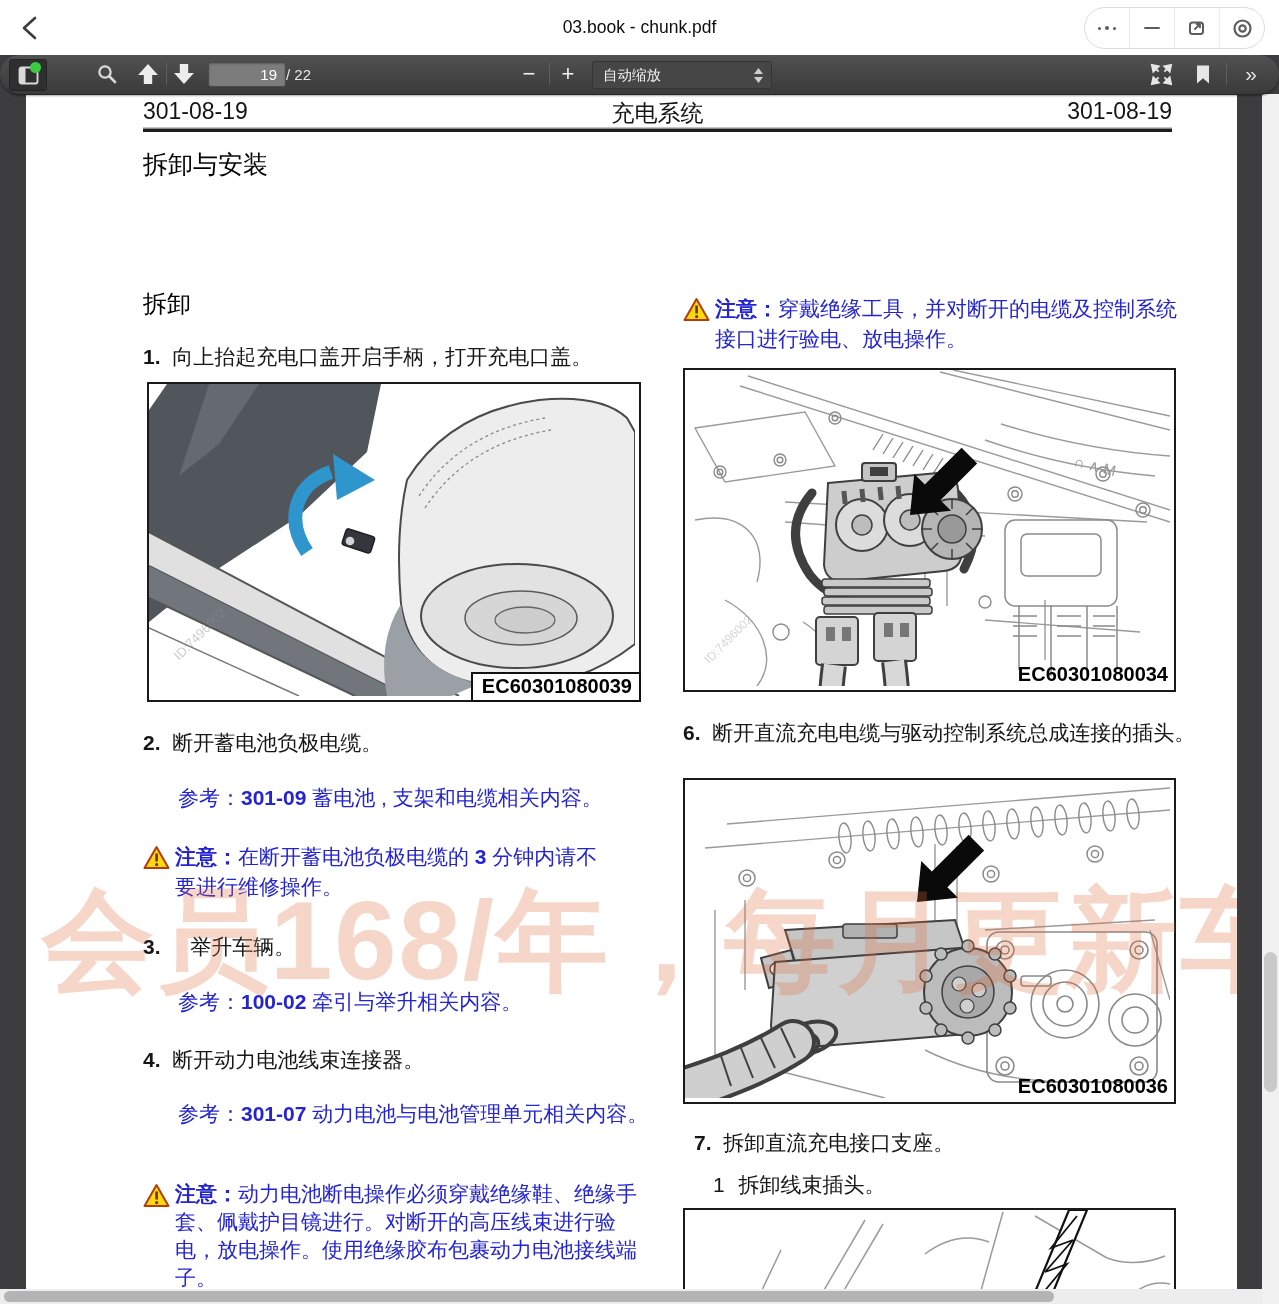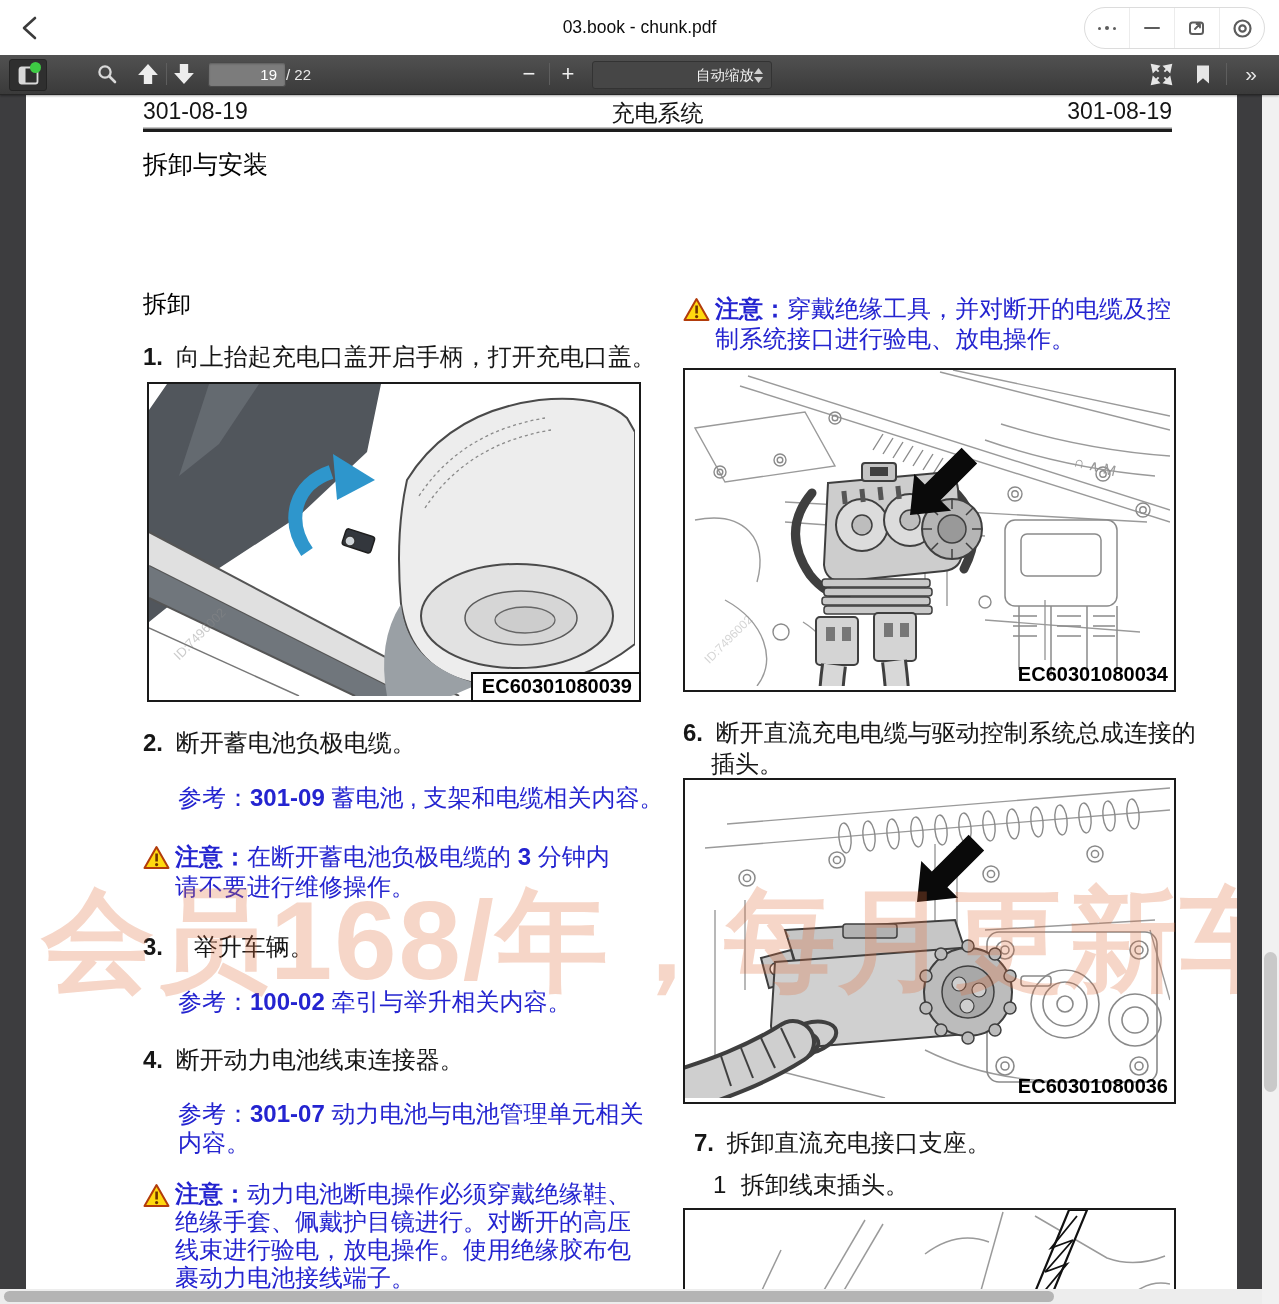--- a/index.html
+++ b/index.html
@@ -18,54 +18,54 @@
     display:flex;align-items:center;background:#fff;}
   .win-pill .seg{width:44px;height:40px;display:flex;align-items:center;justify-content:center;position:relative;}
   .win-pill .seg + .seg{border-left:1px solid #ececec;}
   .dots{display:flex;gap:4px;align-items:center;}
   .dots i{width:4.5px;height:4.5px;border-radius:50%;background:#5c5c5c;display:block;}
   .dots i.sm{width:3px;height:3px;}
   .min-dash{width:16px;height:2.6px;background:#5c5c5c;border-radius:2px;}
   
   .pdfbar{position:absolute;left:0;top:55px;width:1279px;height:39px;z-index:29;
     background:linear-gradient(#515151,#3a3a3a);border-bottom:1px solid #272727;
-    box-shadow:0 1px 2px rgba(0,0,0,.35);}
+    box-shadow:0 1px 2px rgba(0,0,0,.35);border-radius:20px;}
   .tbtn{position:absolute;top:0;height:38px;display:flex;align-items:center;justify-content:center;cursor:pointer;}
   .sidebar-btn{left:9px;top:4px;height:30px;width:36px;background:#2f2f2f;border:1px solid #242424;
     border-radius:3px;display:flex;align-items:center;justify-content:center;}
   .green-dot{position:absolute;right:5px;top:2px;width:11px;height:11px;border-radius:50%;background:#3ecb44;}
   .tsep{position:absolute;top:8px;width:1px;height:22px;background:#5e5e5e;}
   .page-input{position:absolute;left:208px;top:7px;width:64px;height:23px;background:#7c7c7c;
     border:1px solid #4a4a4a;border-radius:3px;color:#fff;font-size:15px;text-align:right;
     padding:0 8px 0 4px;outline:none;box-shadow:inset 0 1px 2px rgba(0,0,0,.25);font-family:"Liberation Sans",sans-serif;}
   .page-total{position:absolute;left:286px;top:0;height:39px;line-height:39px;color:#e8e8e8;font-size:15px;}
   .zoom-txtbtn{color:#f0f0f0;font-size:22px;line-height:38px;}
   .zoom-select{position:absolute;left:592px;top:6px;width:178px;height:26px;background:#464646;
     border:1px solid #333;border-radius:3px;display:flex;align-items:center;cursor:pointer;}
-  .zoom-select .lbl{color:#f2f2f2;font-size:14.5px;padding-left:10px;flex:1;text-align:right;}
+  .zoom-select .lbl{color:#f2f2f2;font-size:14.5px;padding-left:10px;flex:1;}
   .zoom-select .arr{padding-right:8px;display:flex;flex-direction:column;gap:3px;}
   
   .viewer{position:absolute;left:0;top:94px;width:1279px;height:1210px;background:#3d3d3f;}
   .page{position:absolute;left:26px;top:0;width:1211px;height:1210px;background:#fff;overflow:hidden;}
   
   .vscroll{position:absolute;left:1262px;top:94px;width:17px;height:1195px;background:#f1f1f1;z-index:28;}
   .vthumb{position:absolute;left:2px;top:858px;width:13px;height:140px;background:#c9c9c9;border-radius:7px;}
   .hscroll{position:absolute;left:0;top:1289px;width:1279px;height:15px;background:#ededed;z-index:31;}
   .hthumb{position:absolute;left:4px;top:2px;width:1050px;height:11px;background:#b4b4b4;border-radius:6px;}
   .scorner{position:absolute;left:1262px;top:1289px;width:17px;height:15px;background:#f1f1f1;z-index:31;}
   
   .hdr{position:absolute;top:4px;font-size:23px;color:#141414;}
   .hdr-l{left:117px;}
   .hdr-c{left:117px;right:65px;text-align:center;}
   .hdr-r{right:65px;}
   .hdr-rule{position:absolute;left:117px;right:65px;top:35px;height:3px;background:#1d1d1d;box-shadow:0 -1.5px 0 #8a8a8a;}
   .sec-title{position:absolute;left:117px;top:54px;font-size:25px;color:#000;}
   .doc-title{position:absolute;left:117px;top:120px;font-size:34px;font-weight:bold;color:#000;}
   .sub-title{position:absolute;left:117px;top:194px;font-size:24px;color:#000;}
-  .blk{position:absolute;font-size:24px;color:#161616;line-height:29px;}
+  .blk{position:absolute;font-size:21px;color:#161616;line-height:29px;}
   .step{padding-left:28px;text-indent:-28px;}
   .step b{font-weight:bold;}
   .blue{color:#2424d0;}
   .ref{padding-left:35px;cursor:pointer;}
   .ref b{font-weight:bold;}
   .note{padding-left:32px;position:relative;line-height:30px;}
   .note .tri{position:absolute;left:0;top:3px;}
   .note .nlabel{font-weight:bold;}
   .fig{position:absolute;border:2px solid #1a1a1a;background:#fff;}
   .fig svg{display:block;}

